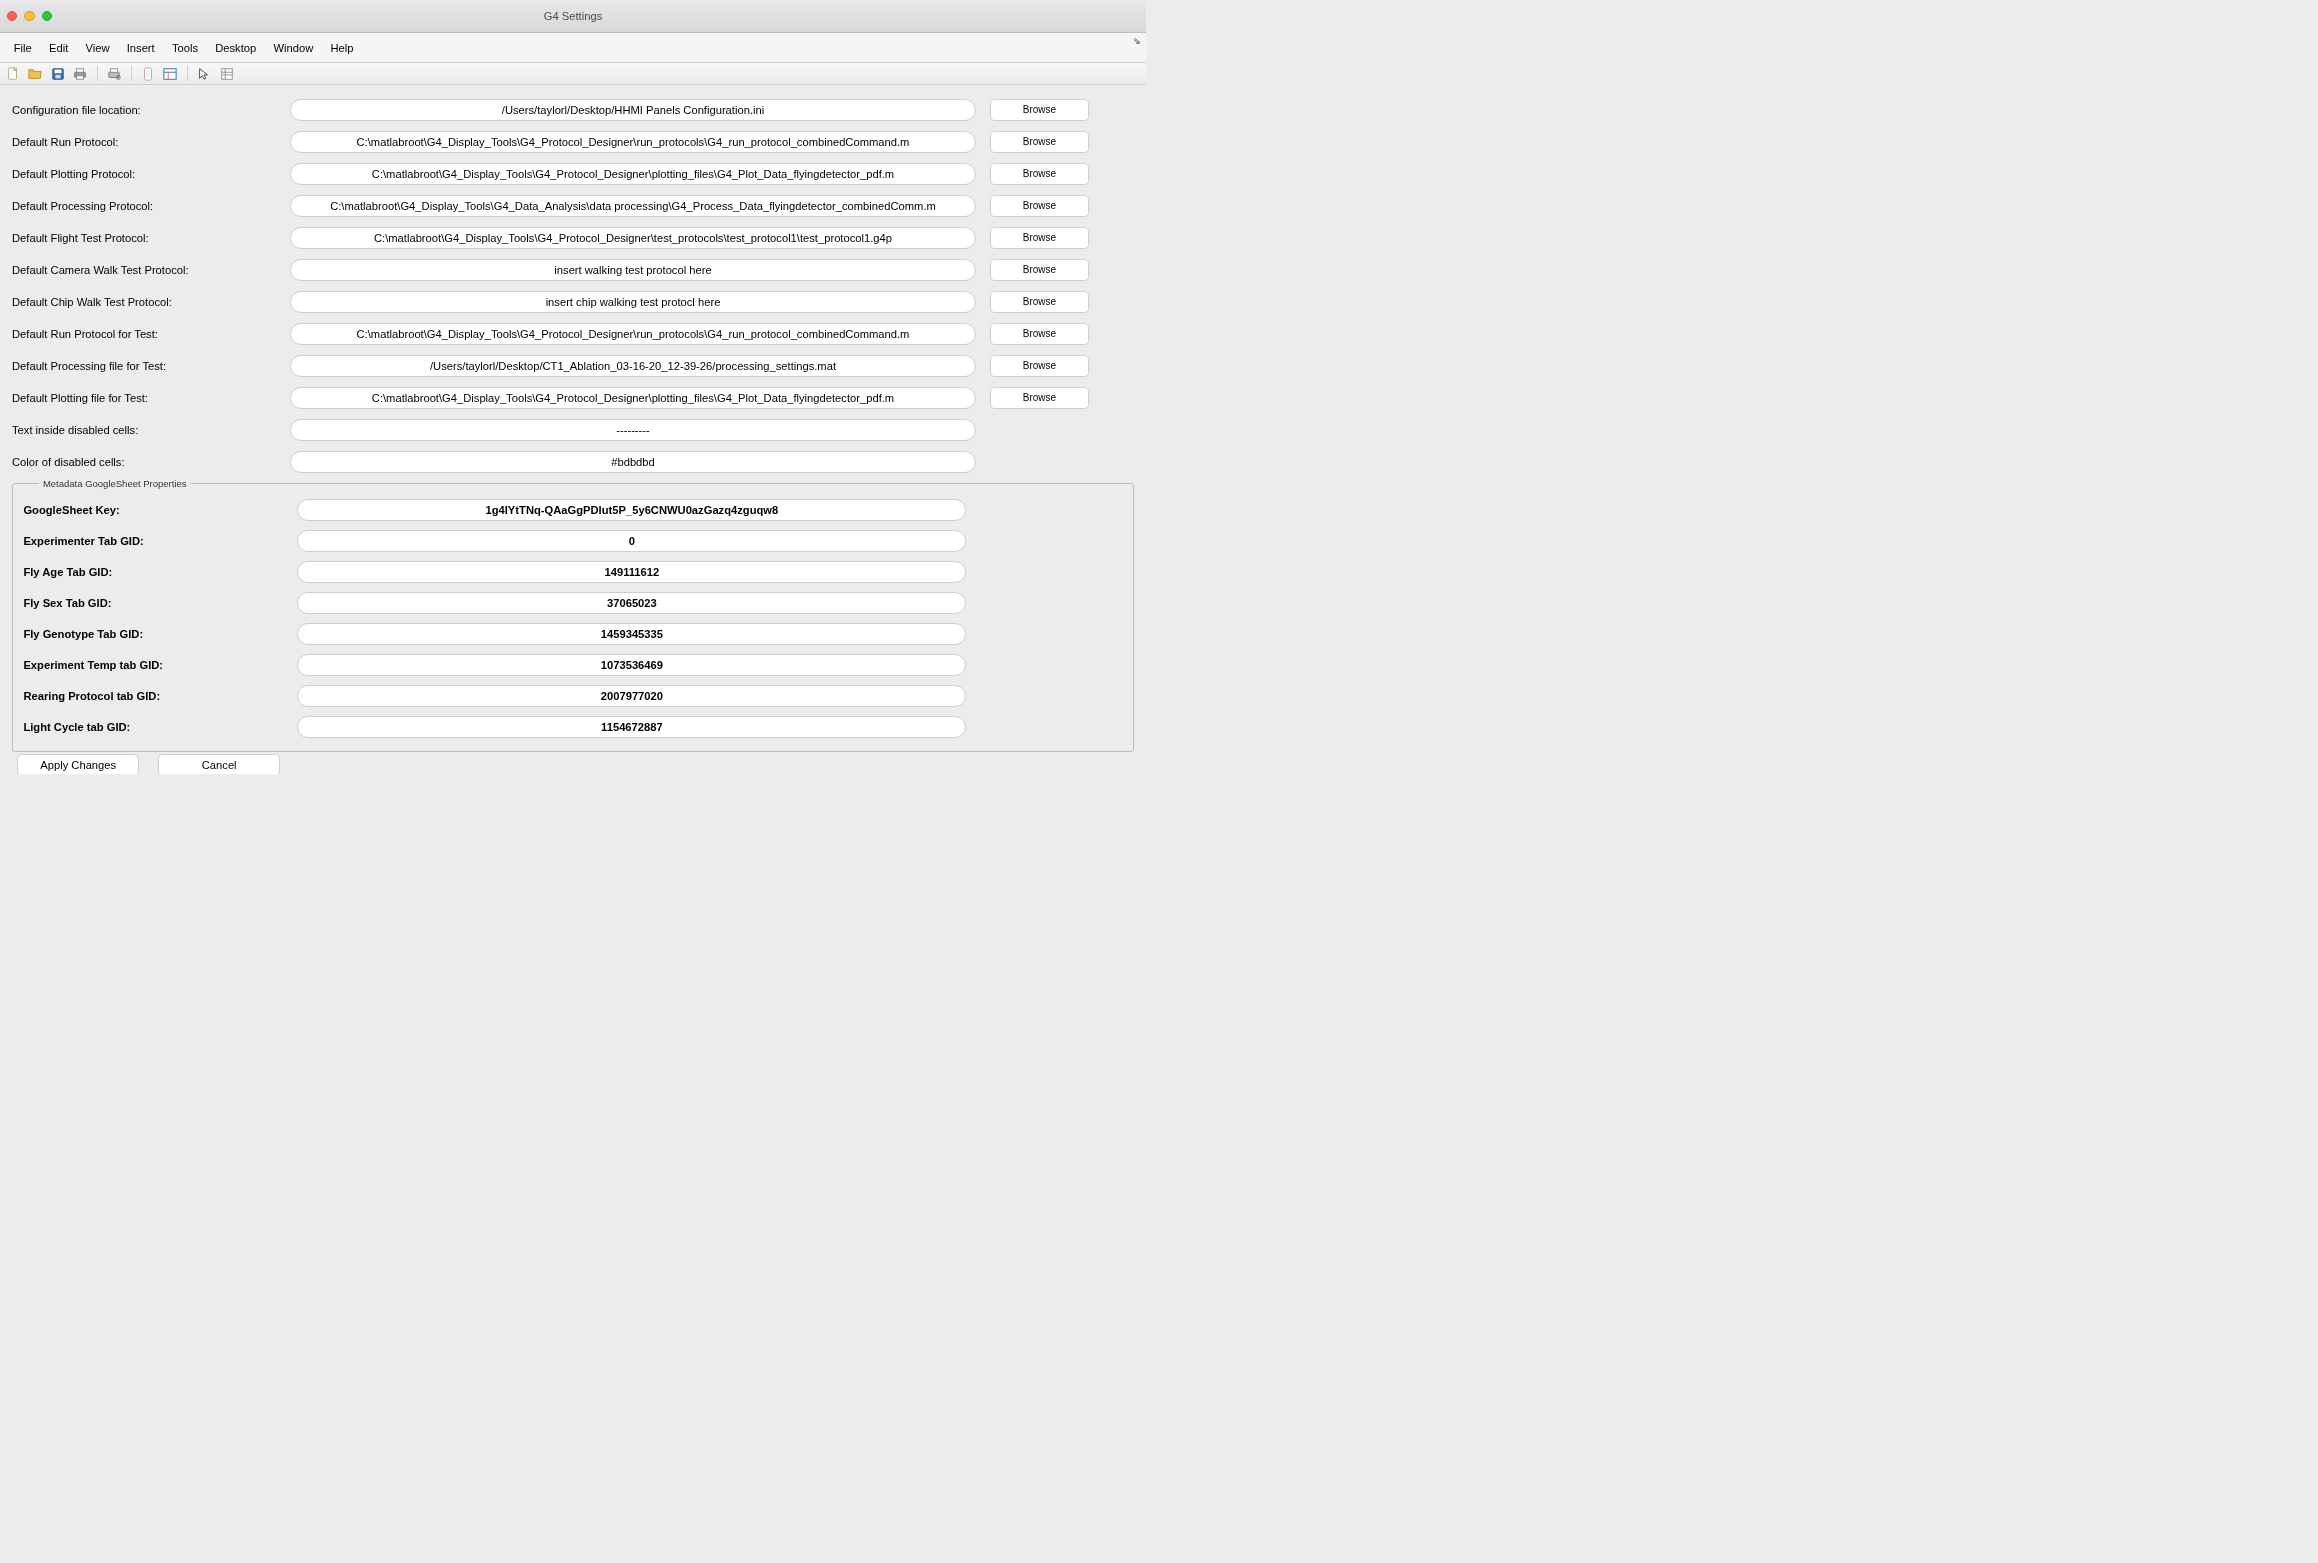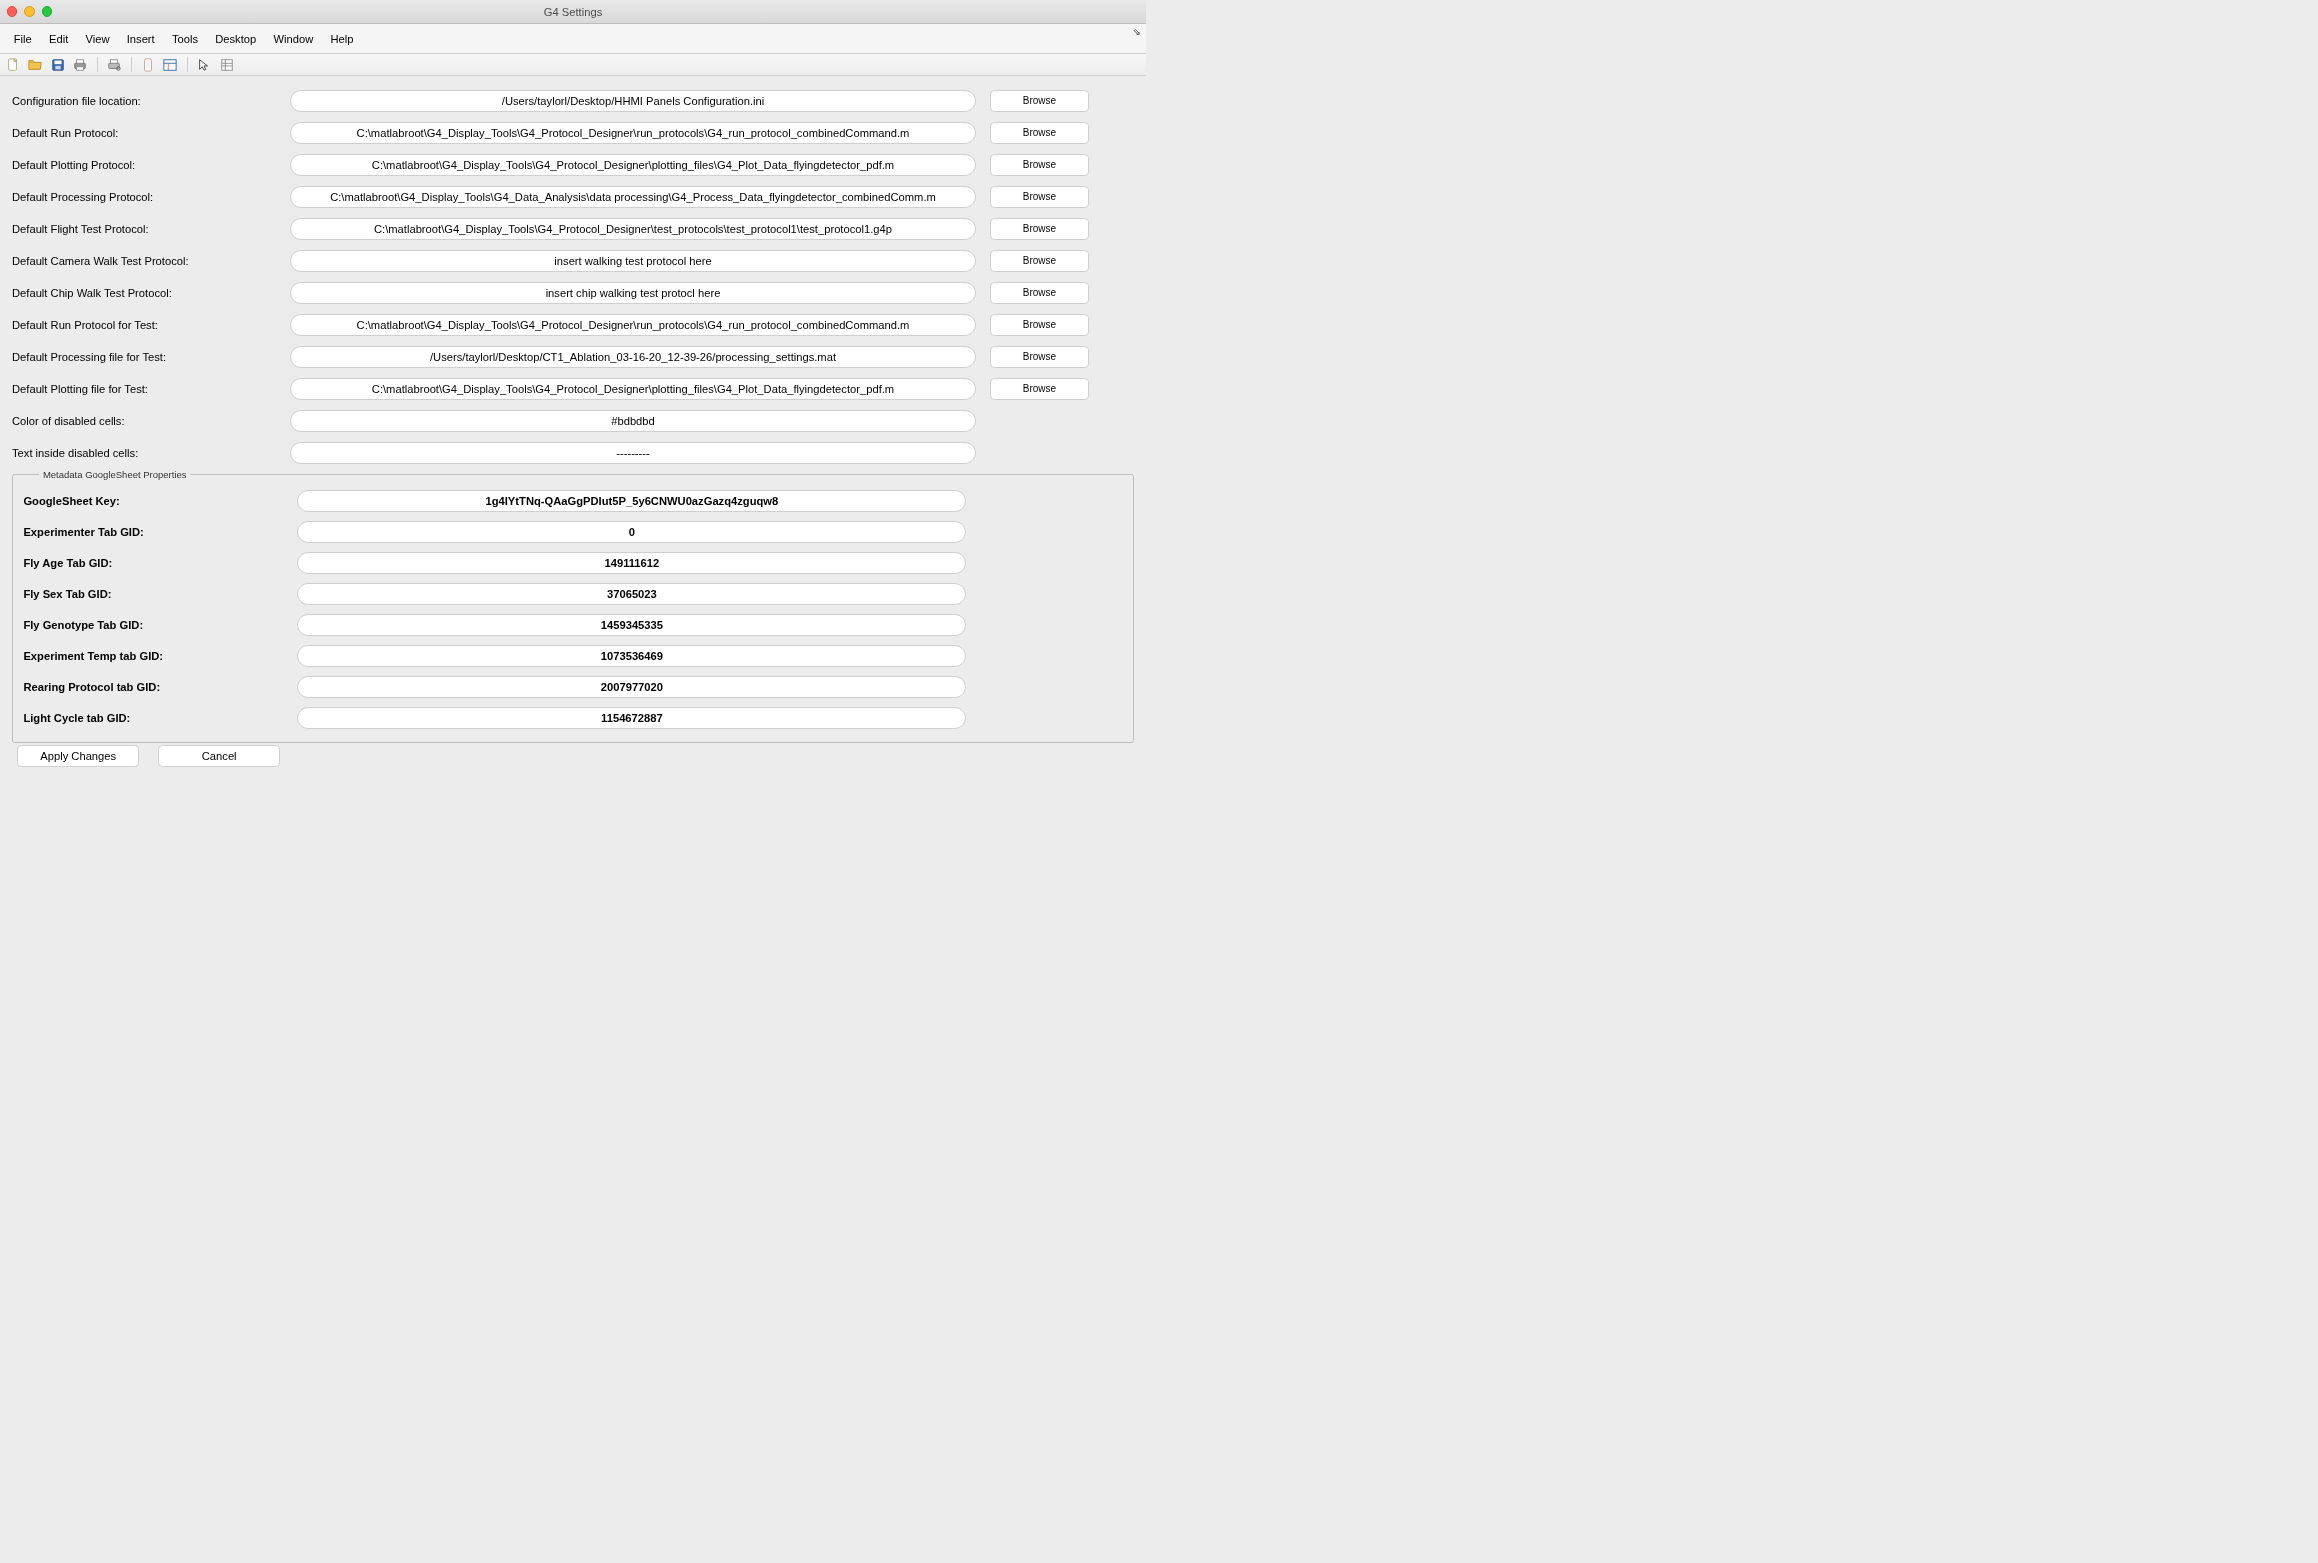--- a/index.html
+++ b/index.html
@@ -9,21 +9,21 @@
   font-size: 11.2px;
   background: #ececec;
   color: #000;
   width: 1146px;
   height: 774px;
   overflow: hidden;
 }
 
 
 .titlebar {
-  height: 24px;
+  height: 33px;
   background: linear-gradient(#e8e8e8, #d8d8d8);
   border-bottom: 0.9px solid #bdbdbd;
   display: flex;
   align-items: center;
   position: relative;
   text-decoration: underline;
 }
 .traffic-lights {
   display: flex;
   gap: 7px;
@@ -279,26 +279,26 @@
         <div></div>
         <div class="btn">Browse</div>
       </div>
       <div class="row">
         <div class="lbl">Default Plotting file for Test:</div>
         <div class="field">C:\matlabroot\G4_Display_Tools\G4_Protocol_Designer\plotting_files\G4_Plot_Data_flyingdetector_pdf.m</div>
         <div></div>
         <div class="btn">Browse</div>
       </div>
       <div class="row noBrowse">
+        <div class="lbl">Text inside disabled cells:</div>
+        <div class="field">---------</div>
+      </div>
+      <div class="row noBrowse">
         <div class="lbl">Color of disabled cells:</div>
         <div class="field">#bdbdbd</div>
-      </div>
-      <div class="row noBrowse">
-        <div class="lbl">Text inside disabled cells:</div>
-        <div class="field">---------</div>
       </div>
     </div>
 
   <div class="fs">
     <span class="fs-legend">Metadata GoogleSheet Properties</span>
     <div class="rows" id="metadata-rows">
         <div class="row">
           <div class="lbl">GoogleSheet Key:</div>
           <div class="field">1g4IYtTNq-QAaGgPDIut5P_5y6CNWU0azGazq4zguqw8</div>
         </div>

